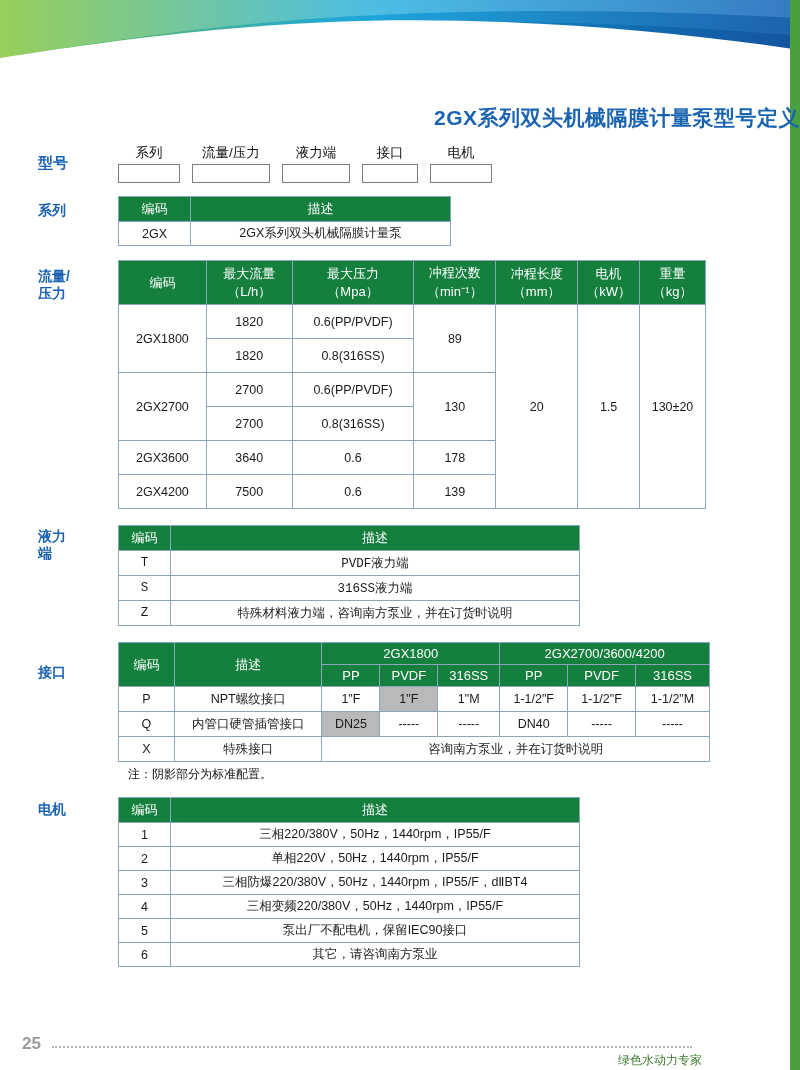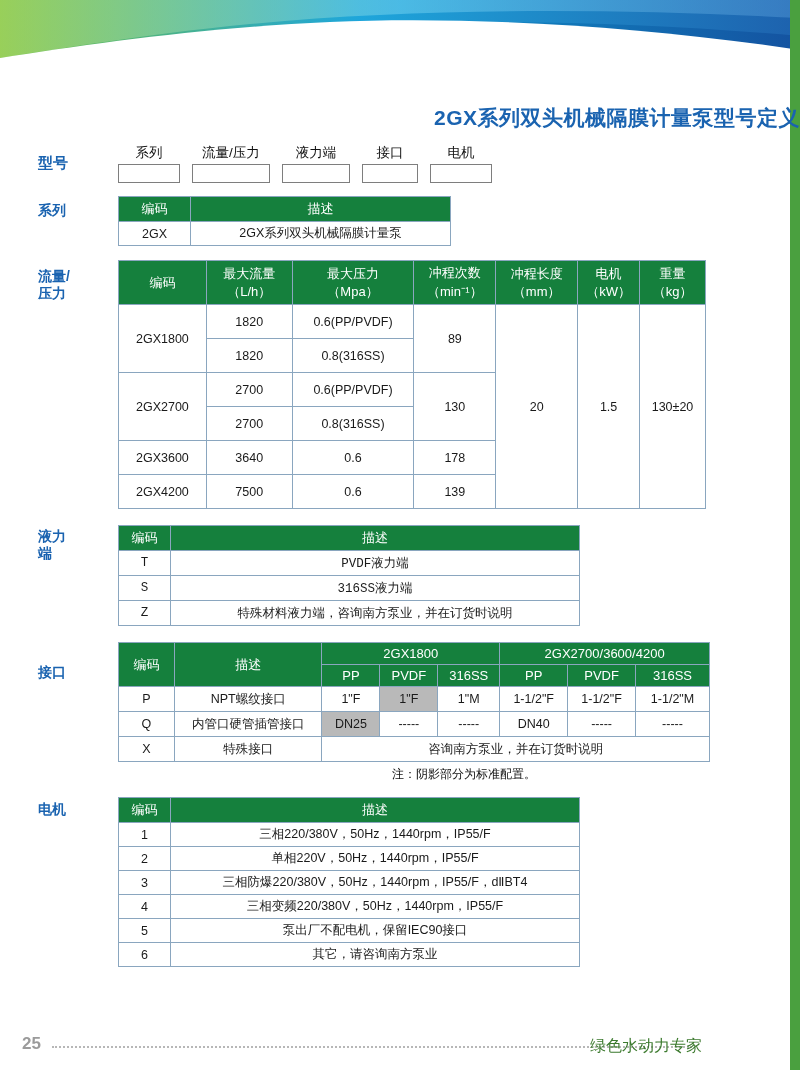--- a/index.html
+++ b/index.html
@@ -94,22 +94,22 @@
   }
   .pagenum {
     position: absolute; left: 22px; top: 0;
     color: #9b9b9b; font-size: 17px; font-weight: bold;
   }
   .dots {
     position: absolute; left: 52px; top: 12px; width: 640px;
     border-top: 2px dotted #b7b7b7;
   }
   .tagline {
-    position: absolute; right: 22px; top: 2px;
-    color: #3c7a2e; font-size: 16px;
+    position: absolute; right: 22px; top: 18px;
+    color: #3c7a2e; font-size: 12px;
   }
   .sidebar-green {
     position: absolute; right: 0; top: 0; width: 10px; height: 1070px;
     background: #4aa03f;
   }
 </style>
 </head>
 <body>
 
 <div class="banner">
@@ -338,21 +338,21 @@
           <td>-----</td>
           <td>-----</td>
         </tr>
         <tr>
           <td style="height:25px">X</td>
           <td>特殊接口</td>
           <td colspan="6">咨询南方泵业，并在订货时说明</td>
         </tr>
       </tbody>
         </table>
-      <div class="note" style="margin-left:10px;text-align:center;">注：阴影部分为标准配置。</div>
+      <div class="note" style="margin-left:10px;">注：阴影部分为标准配置。</div>
     </div>
   </div>
 
   <div class="rowblock" style="margin-top:14px;">
     <div class="lbl" style="top:4px">电机</div>
     <div class="tblwrap">
       <table style="width:462px;">
         <tbody>
             <tr>
           <td class="hdr" style="width:52px">编码</td>

